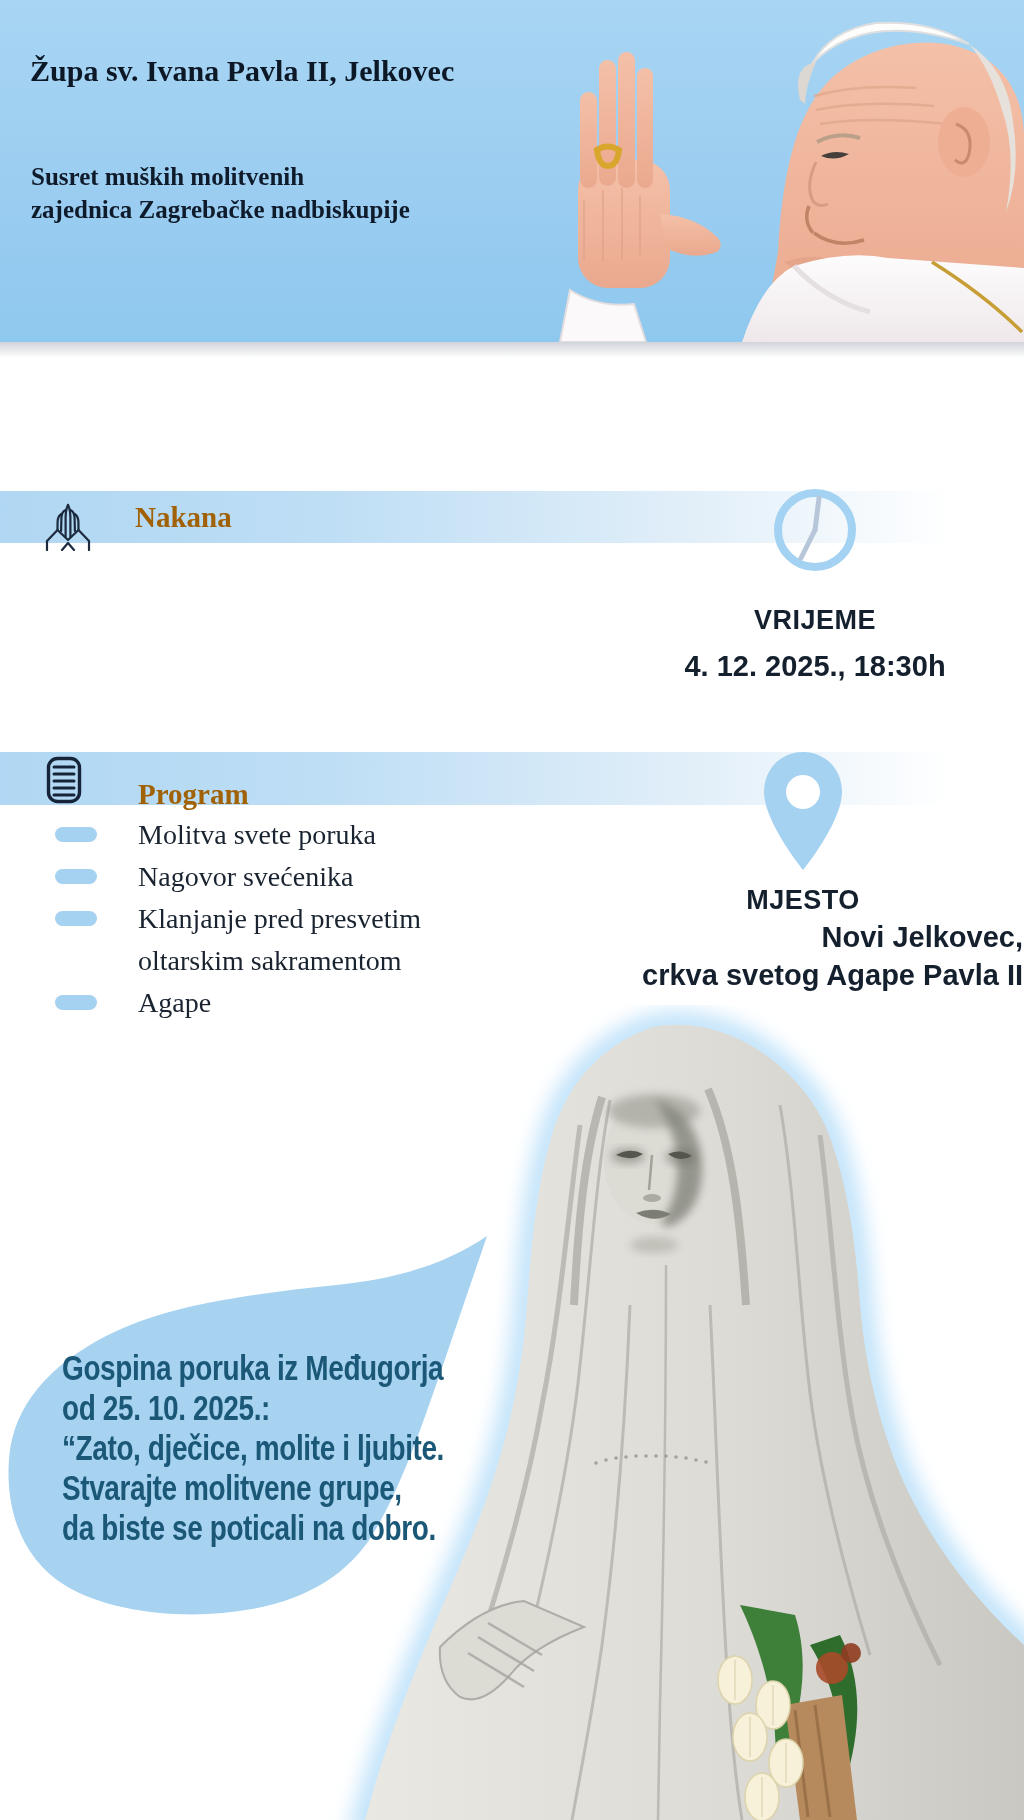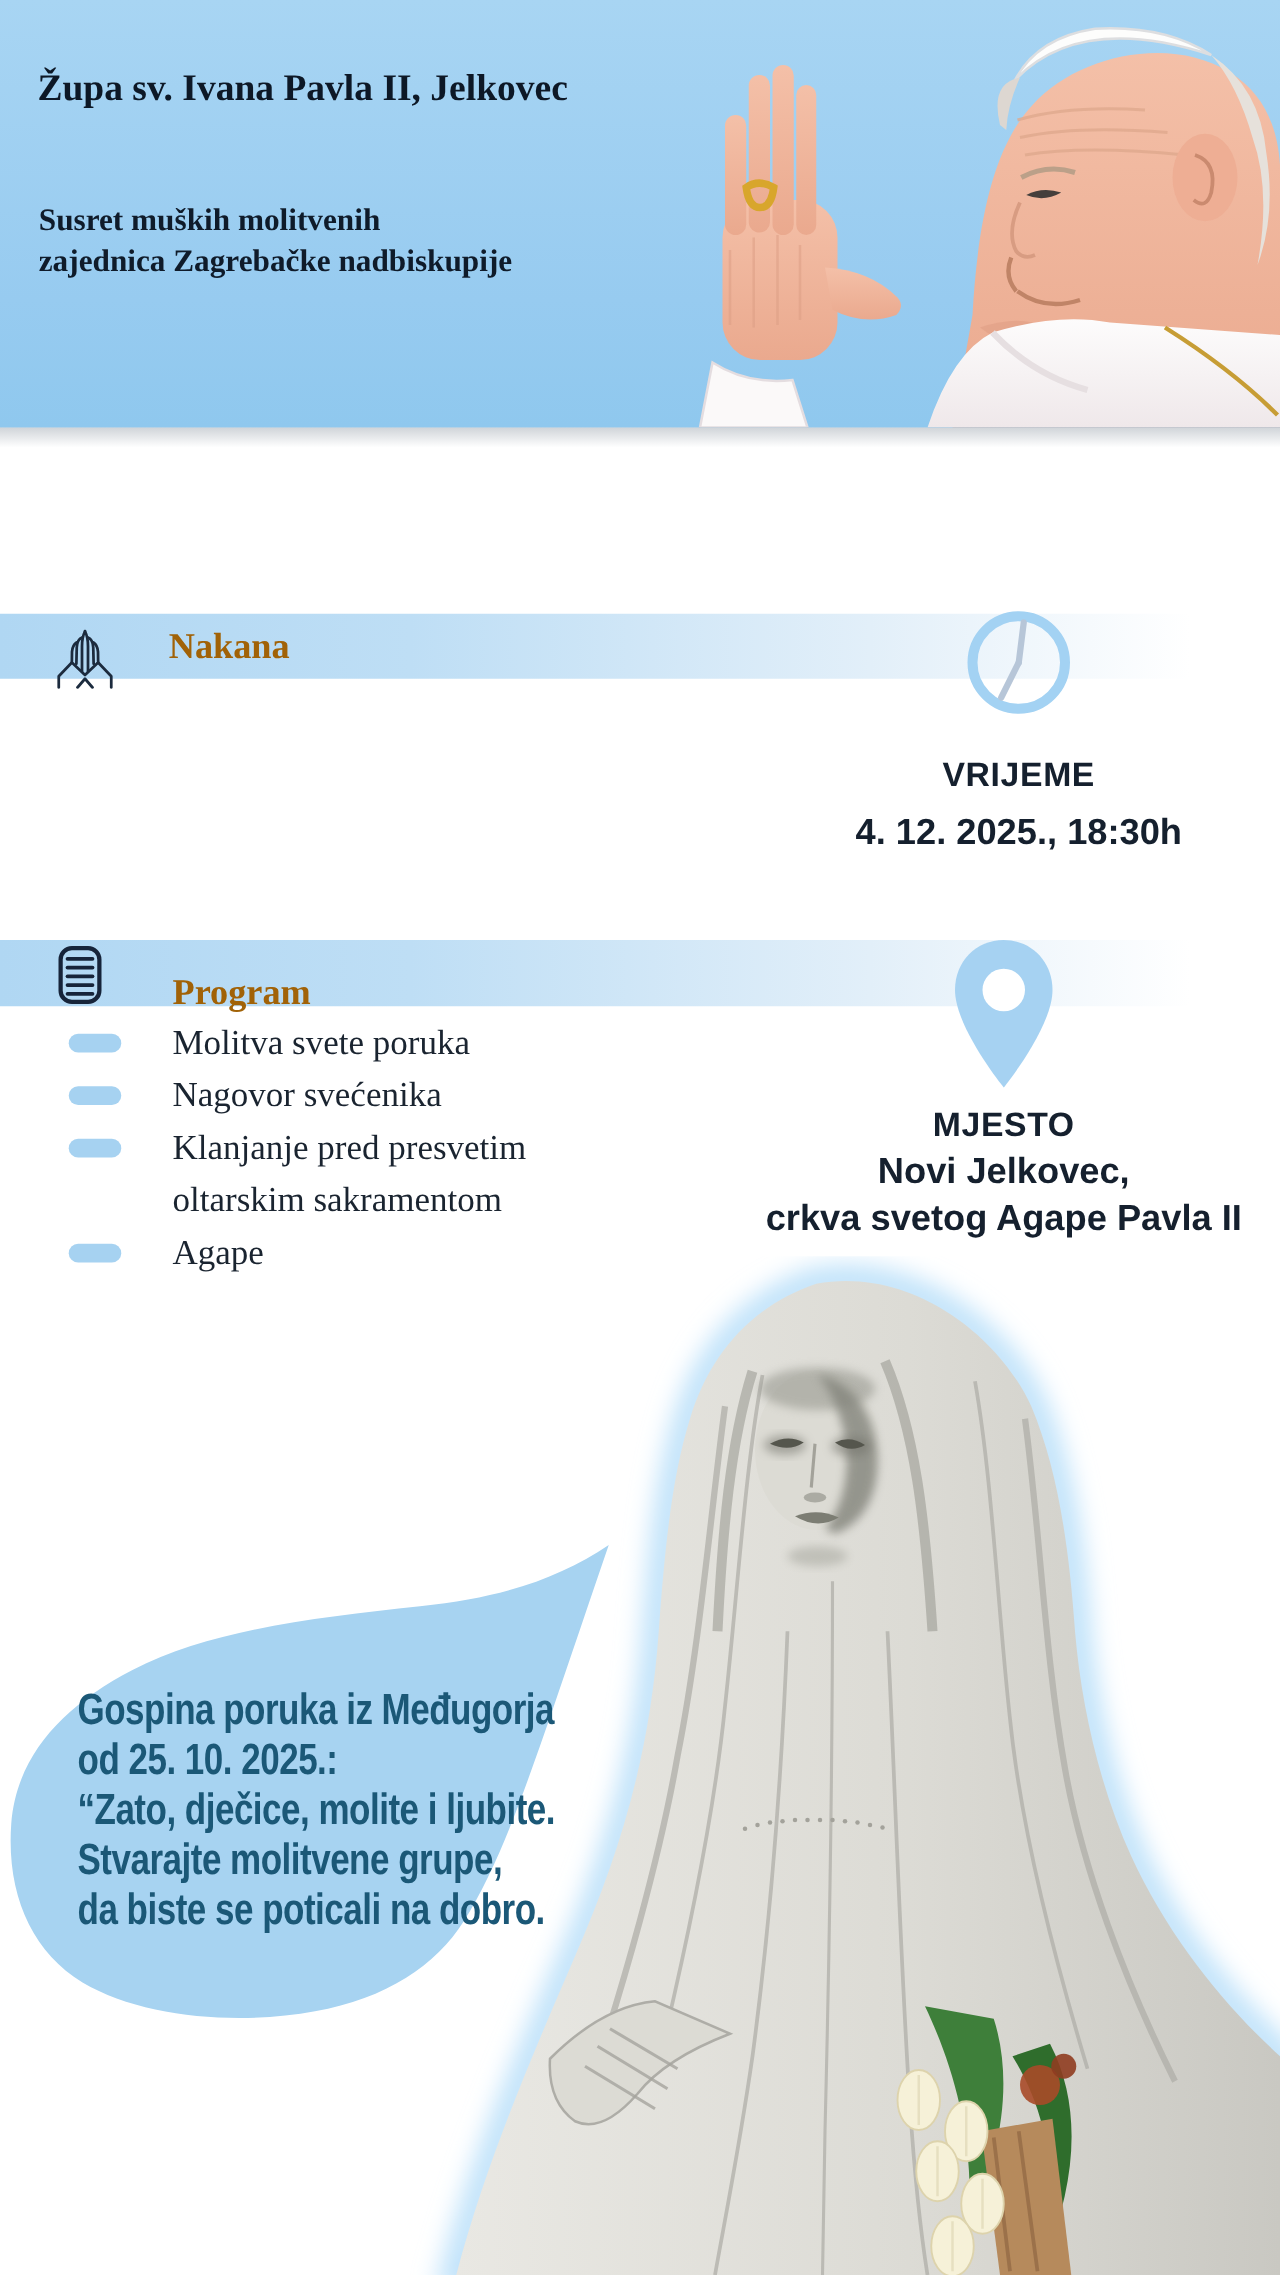--- a/index.html
+++ b/index.html
@@ -30,21 +30,21 @@
   .prog-row{display:flex;align-items:flex-start;}
   .pill{flex:0 0 42px;width:42px;height:15px;border-radius:8px;background:#a6d2f1;margin-top:13px;margin-right:41px;}
   .prog-text{font-size:28px;line-height:42px;color:#1a2430;width:349px;}
 
   
   .sans{font-family:"Liberation Sans",sans-serif;color:#15202e;text-align:center;}
   .vrijeme-block{left:655px;top:604px;width:320px;}
   .label-caps{font-weight:bold;font-size:27px;line-height:32px;letter-spacing:.5px;}
   .datetime{font-weight:bold;font-size:29px;line-height:36px;margin-top:12px;}
   .mjesto-block{left:583px;top:884px;width:440px;}
-  .mjesto-line{font-weight:bold;font-size:29px;line-height:38px;}
+  .mjesto-line{font-weight:bold;font-size:29px;line-height:38px;text-align:right;}
   .mjesto-line.first{margin-top:2px;}
 
   
   .quote-text{left:62px;top:1348px;width:470px;color:#1b5877;
       font-family:"Liberation Sans",sans-serif;font-weight:bold;font-size:35px;line-height:40px;
       transform:scaleX(.8);transform-origin:left top;letter-spacing:-.5px;white-space:nowrap;}
 
   svg{display:block;}
 </style>
 </head>

